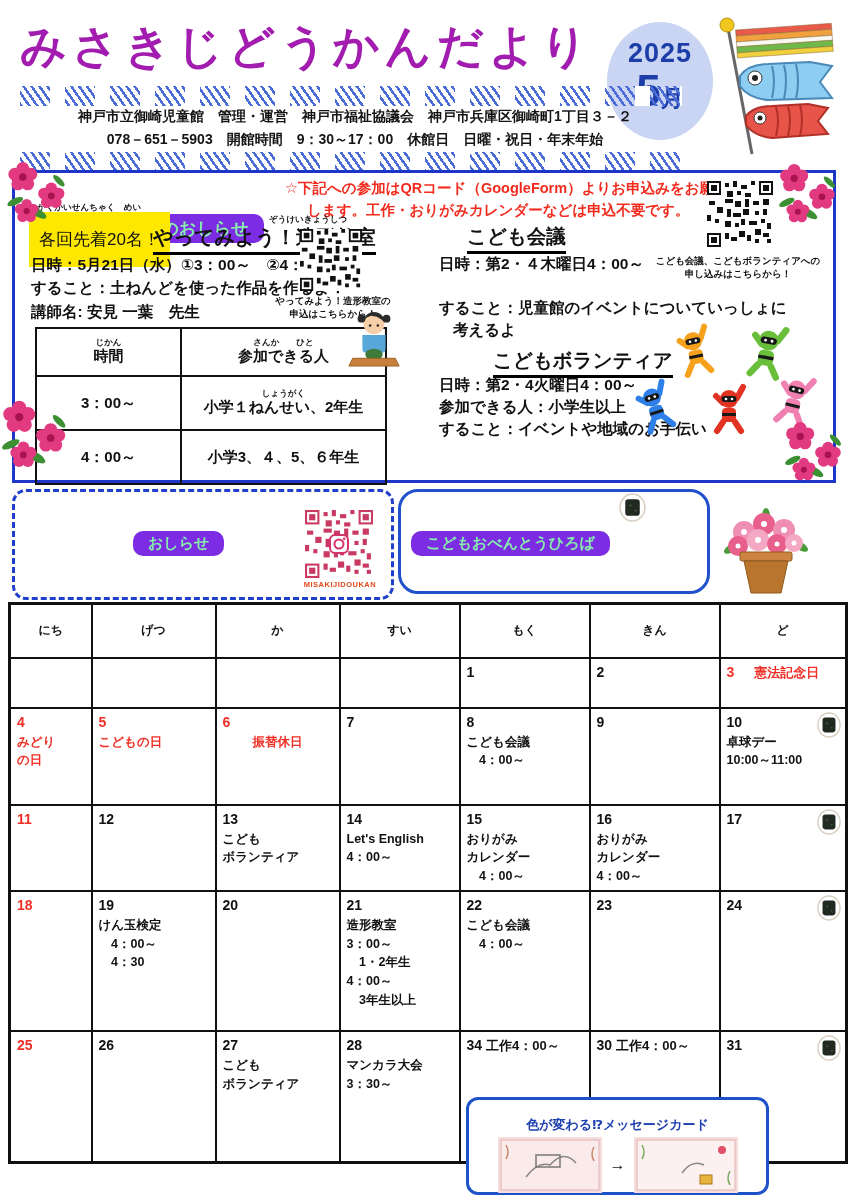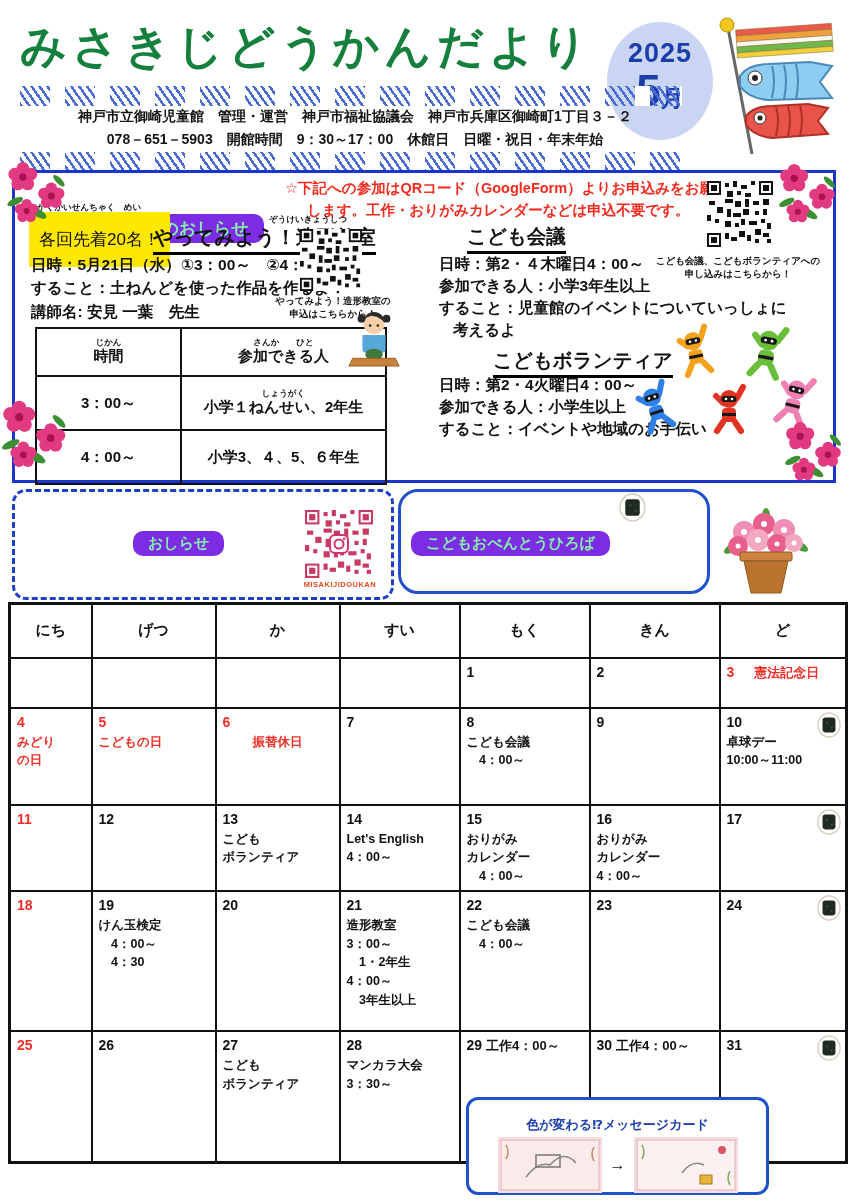--- a/index.html
+++ b/index.html
@@ -1,21 +1,21 @@
 <!DOCTYPE html>
 <html><head>
 <meta charset="utf-8">
 <style>
   html,body{margin:0;padding:0;background:#9aa0a8;}
   .page{position:relative;width:849px;height:1200px;background:#fff;overflow:hidden;
         font-family:"Liberation Sans","DejaVu Sans",sans-serif;color:#111;}
   .abs{position:absolute;}
 
   
-  .title{font-size:46px;font-weight:900;letter-spacing:5px;color:#15803d;white-space:nowrap;}
+  .title{font-size:46px;font-weight:900;letter-spacing:5px;color:#a21caf;white-space:nowrap;}
   .date-circle{width:106px;height:118px;border-radius:50%;background:#c9d5f3;text-align:center;color:#1d3ea9;}
   .dc-year{font-size:27px;font-weight:900;margin-top:16px;letter-spacing:1px;}
   .dc-month{font-size:44px;font-weight:900;line-height:1;}
   .dc-month .unit{font-size:23px;}
   .hatch{height:20px;
     background-image:
       repeating-linear-gradient(90deg, rgba(255,255,255,0) 0 30px, #fff 30px 45px),
       repeating-linear-gradient(55deg, #4b6bd6 0 2.5px, rgba(255,255,255,0) 2.5px 6.5px);}
   .addr{width:690px;text-align:center;font-size:14px;font-weight:800;color:#141414;white-space:nowrap;}
 
@@ -35,21 +35,21 @@
 
   
   .oshirase-box{left:12px;top:489px;width:376px;height:105px;border:3px dashed #2040cc;border-radius:14px;background:#fff;}
   .obento-box{left:398px;top:489px;width:306px;height:99px;border:3px solid #2050cc;border-radius:20px;background:#fff;}
   .info-line{font-weight:800;font-size:13.5px;line-height:1.5;white-space:nowrap;}
   .ig-label{font-size:7.5px;font-weight:800;color:#e04a1a;text-align:center;letter-spacing:.5px;}
 
   
   .cal{border-collapse:collapse;table-layout:fixed;width:837px;border:3px solid #111;}
   .cal th,.cal td{border:2.5px solid #111;}
-  .cal th{font-size:15px;font-weight:800;text-align:center;vertical-align:middle;}
+  .cal th{font-size:12px;font-weight:800;text-align:center;vertical-align:middle;}
   .cc{vertical-align:top;padding:4px 6px;position:relative;}
   .num{font-size:14px;font-weight:800;}
   .hol{font-size:13px;font-weight:800;margin-left:20px;}
   .inline-evt{font-size:13px;font-weight:800;margin-left:4px;}
   .evt div{font-size:12.5px;font-weight:700;line-height:1.5;white-space:nowrap;}
   .evt{margin-top:2px;}
   .red{color:#ef2f26;}
   .oni-wrap{position:absolute;right:4px;top:3px;width:24px;height:26px;}
   .oni-wrap svg{width:100%;height:100%;}
 
@@ -282,21 +282,20 @@
       <ellipse cx="30" cy="48" rx="9" ry="6" fill="#3e7a3a"></ellipse>
       <path d="M8 52 h44 l4 8 h-52 z" fill="#c8813c" stroke="#9a5f22"></path>
     </svg>
 
     <div class="abs h-underline" style="left:452px;top:50px;font-size:19.5px;">こども会議</div>
     <div class="abs body-line" style="left:424px;top:81px;text-align:right;">日時：第2・４木曜日4：00～</div>
     <div class="abs qr-caption" style="left:628px;top:82px;width:190px;">
       <div>こども会議、こどもボランティアへの</div>
       <div>申し込みはこちらから！</div>
     </div>
-    <div class="abs body-line" style="left:424px;top:103px;">参加できる人：小学3年生以上</div>
     <div class="abs body-line" style="left:424px;top:125px;">すること：児童館のイベントについていっしょに</div>
     <div class="abs body-line" style="left:438px;top:147px;">考えるよ</div>
 
     <div class="abs h-underline" style="left:478px;top:174px;font-size:19.5px;">こどもボランティア</div>
     <div class="abs body-line" style="left:424px;top:202px;">日時：第2・4火曜日4：00～</div>
     <div class="abs body-line" style="left:424px;top:224px;">参加できる人：小学生以上</div>
     <div class="abs body-line" style="left:424px;top:246px;">すること：イベントや地域のお手伝い</div>
 
     <svg class="abs" style="left:612px;top:150px;width:212px;height:128px;" viewBox="0 0 212 128">
       <g style="color:#f5a11c">
@@ -486,21 +485,21 @@
       <td class="cc red"><span class="num">25</span></td>
       <td class="cc"><span class="num">26</span></td>
       <td class="cc"><span class="num">27</span><div class="evt">
               <div>こども</div>
               <div>ボランティア</div>
             </div></td>
       <td class="cc"><span class="num">28</span><div class="evt">
               <div>マンカラ大会</div>
               <div>3：30～</div>
             </div></td>
-      <td class="cc"><span class="num">29</span><span class="inline-evt">工作4：00～</span></td>
+      <td class="cc"><span class="num">34</span><span class="inline-evt">工作4：00～</span></td>
       <td class="cc"><span class="num">30</span><span class="inline-evt">工作4：00～</span></td>
       <td class="cc"><span class="num">31</span><span class="oni-wrap"><svg viewBox="0 0 26 28">
                 <use href="#oni"></use>
               </svg></span></td>
     </tr>
   </tbody>
     </table>
 
   <div class="abs msg-card">
     <div class="msg-title">色が変わる⁉メッセージカード</div>

